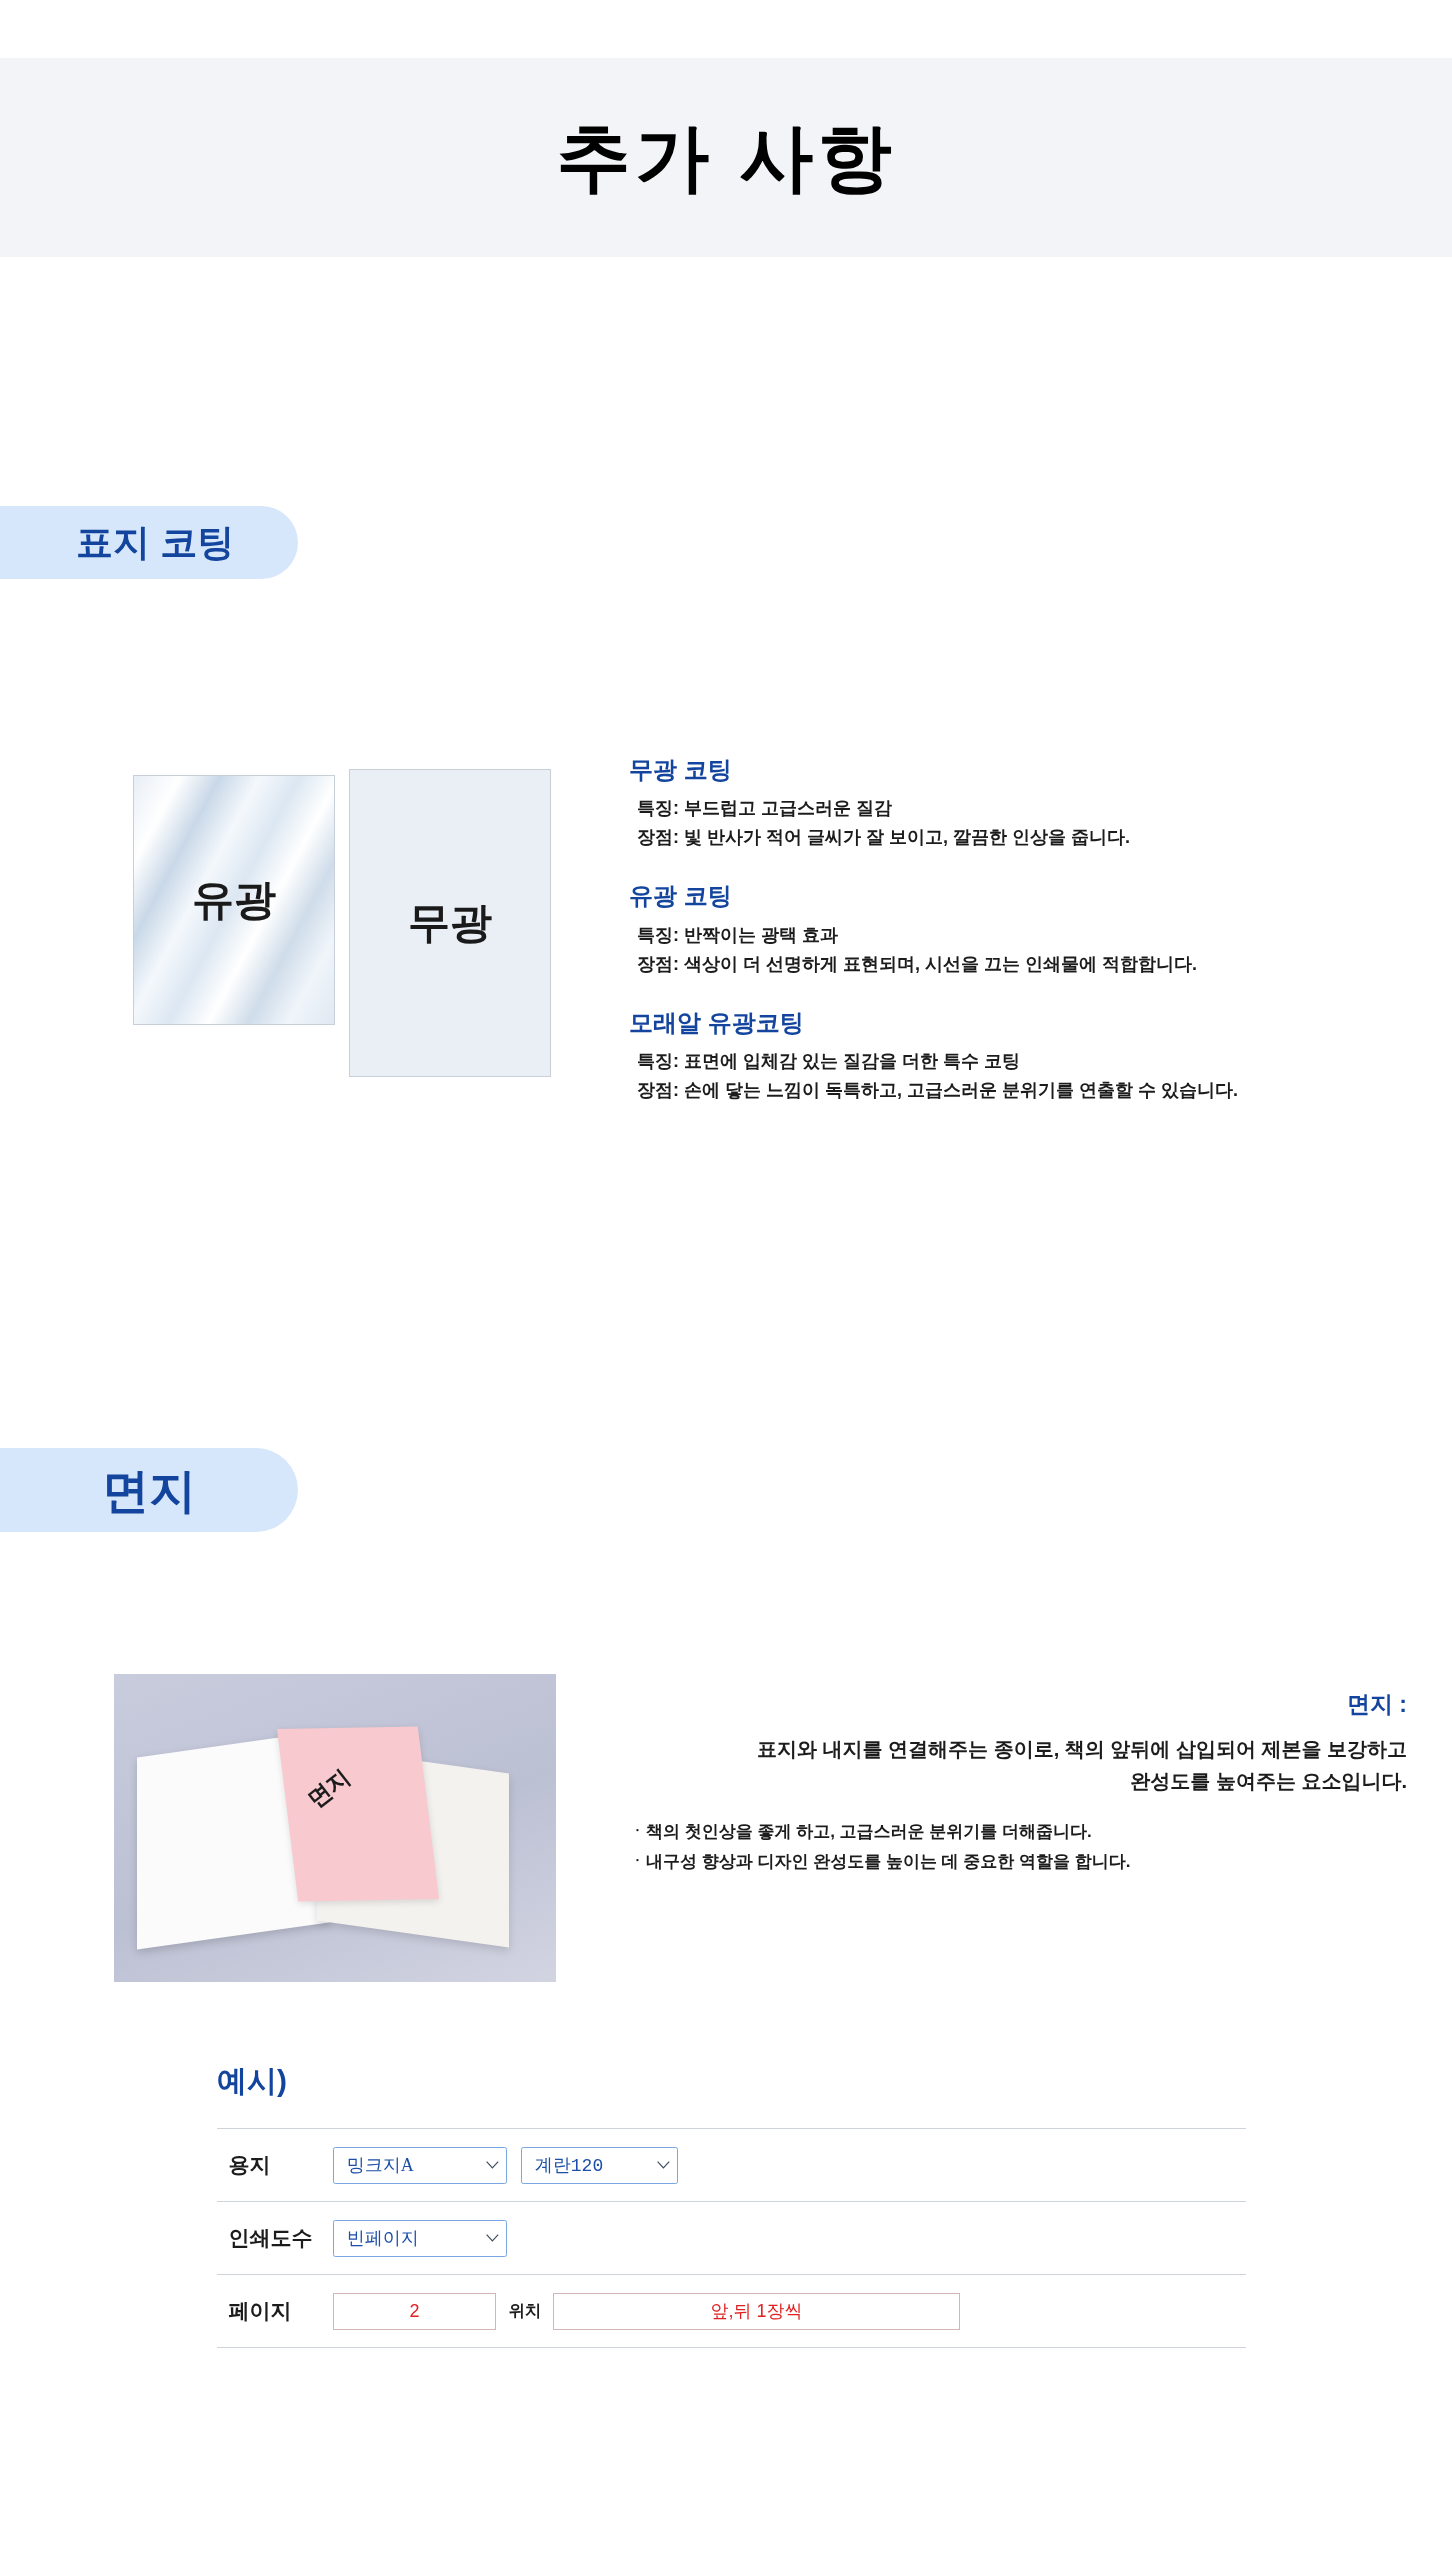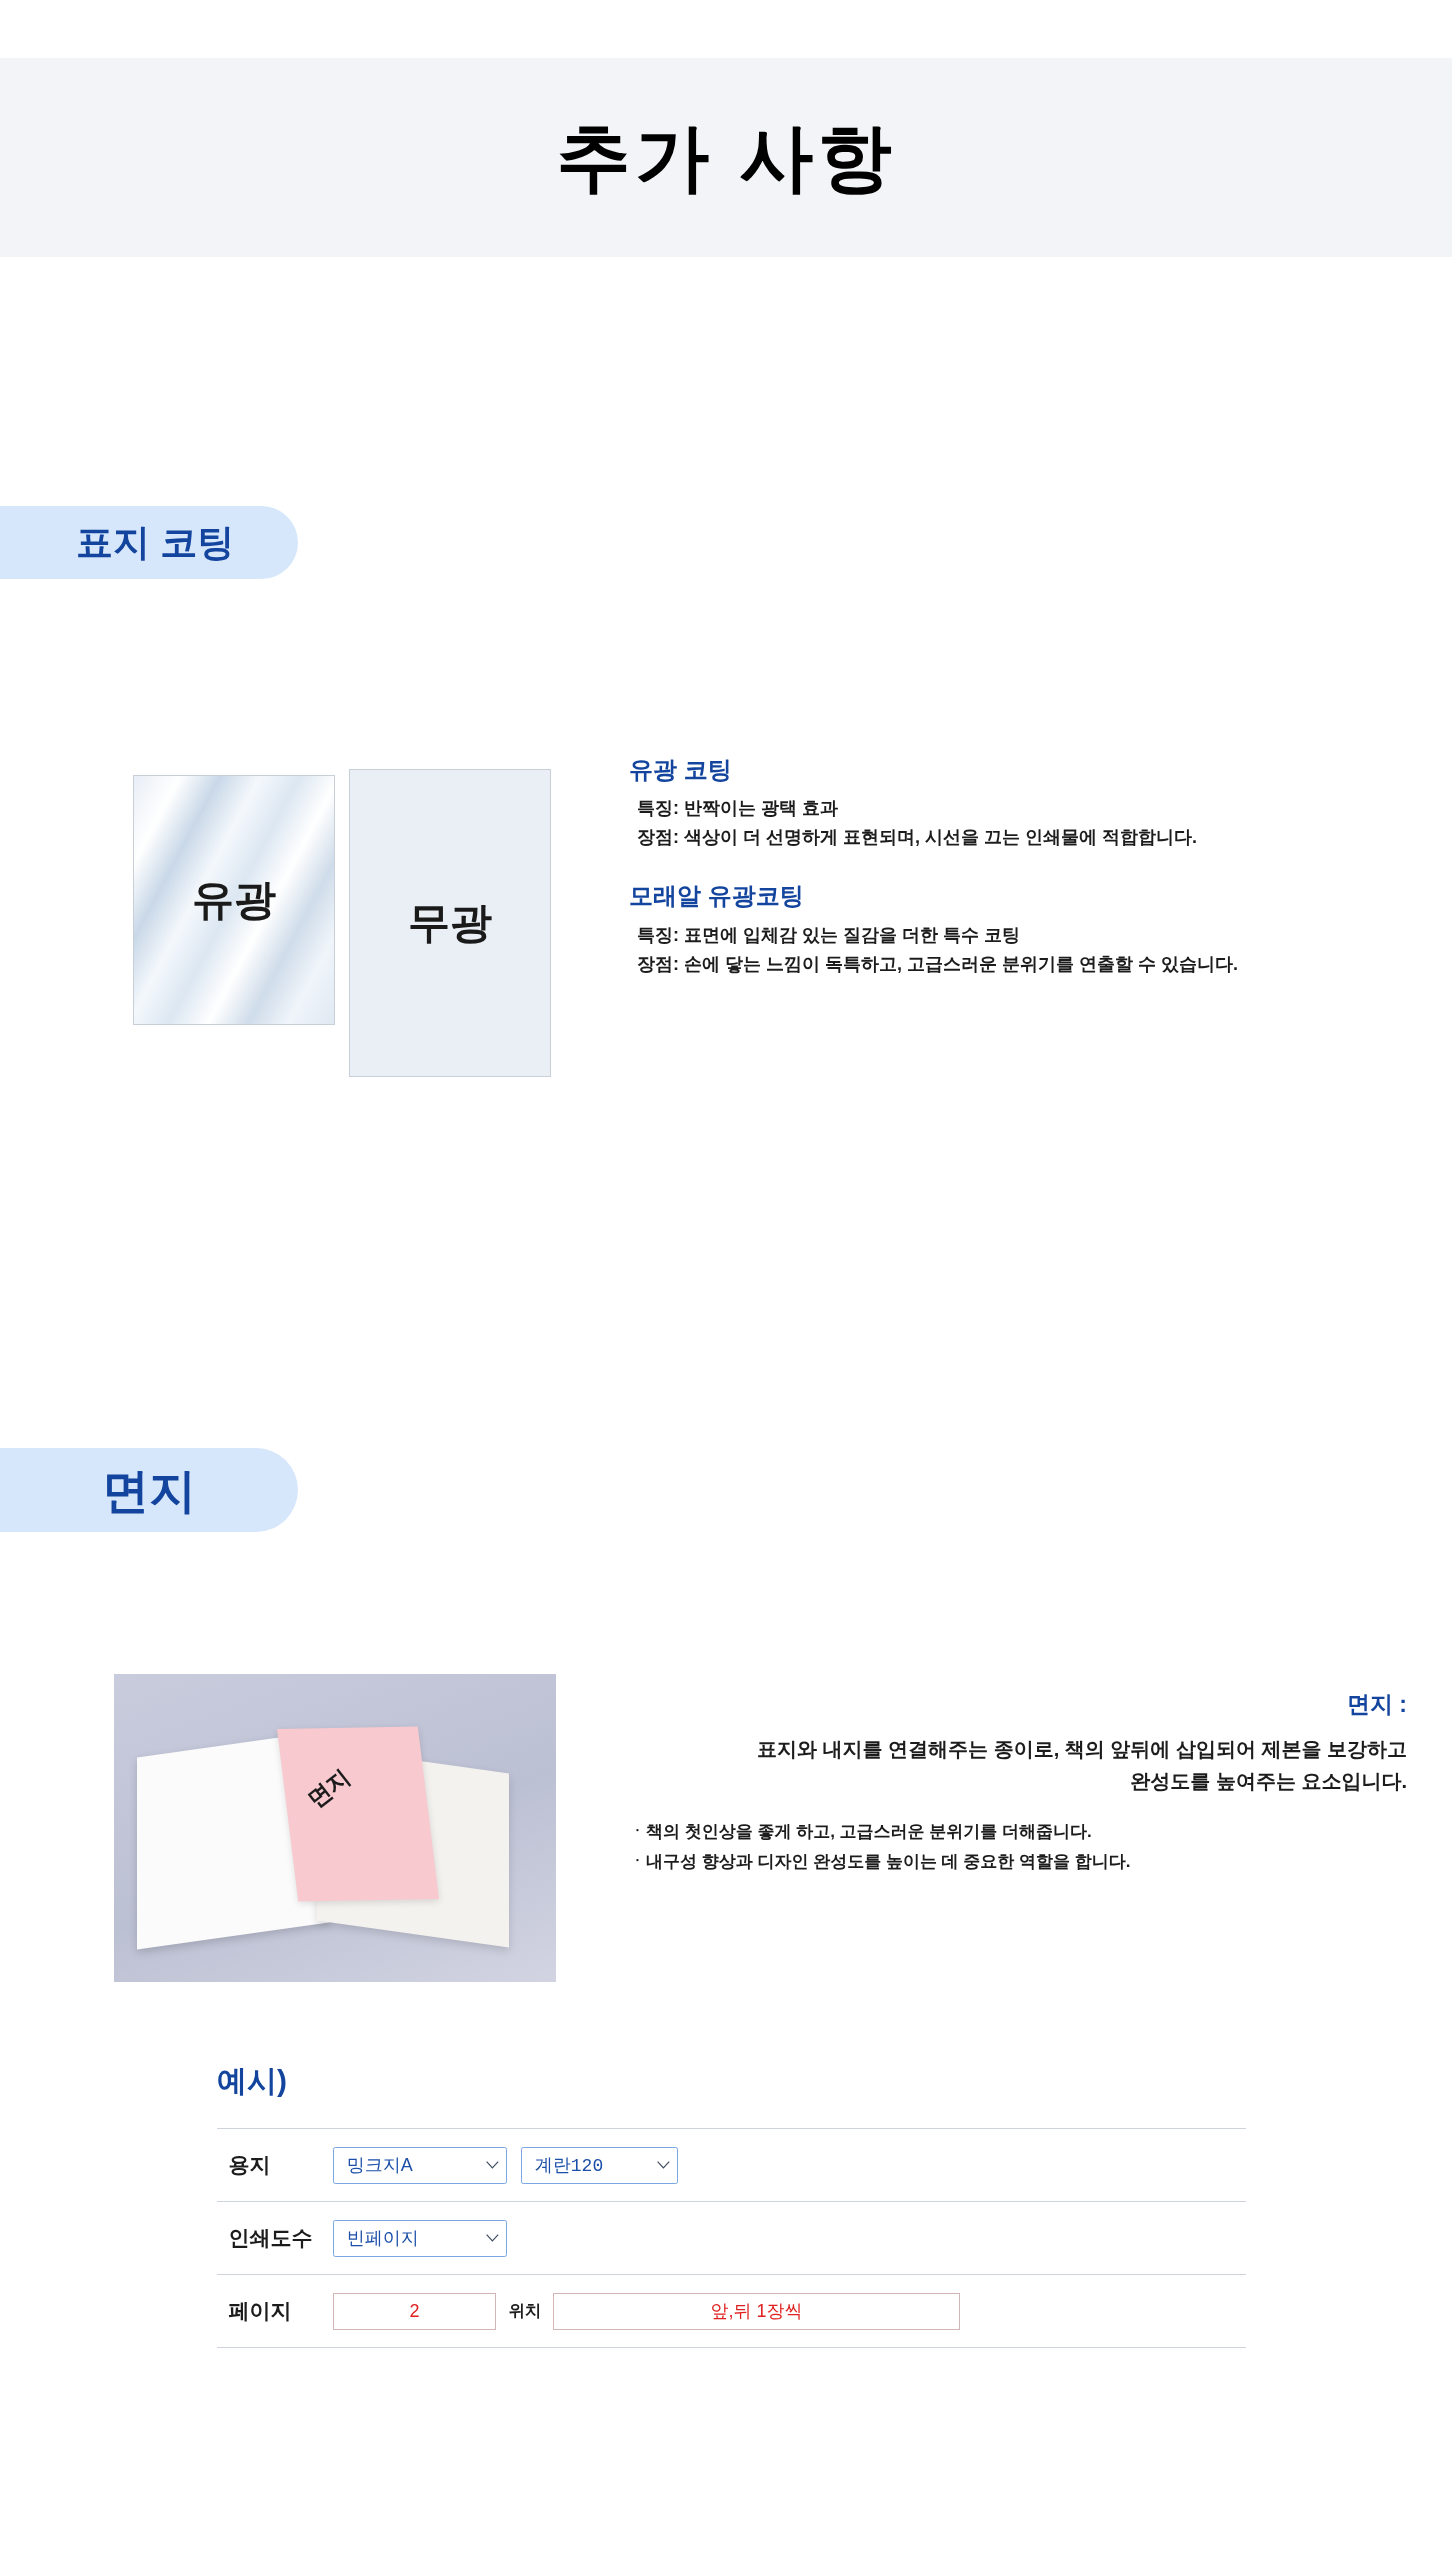--- a/index.html
+++ b/index.html
@@ -279,21 +279,21 @@
     flex: 1;
     white-space: nowrap;
   }
   .caret {
     width: 27px;
     display: flex;
     align-items: center;
     justify-content: center;
   }
   .caret svg { display: block; }
-  .sel-w1 { width: 174px; }
+  .sel-w1 { width: 174px; font-family: Liberation Serif, serif; }
   .sel-w2 { width: 157px; font-family: Liberation Mono, monospace; }
   .sel-w3 { width: 174px; }
 
   .num-box {
     width: 163px;
     height: 37px;
     box-sizing: border-box;
     border: 1.2px solid #d3b5b5;
     background: #ffffff;
     display: flex;
@@ -341,20 +341,25 @@
 
   <div class="sample-gloss">
     <span class="sample-text">유광</span>
   </div>
   <div class="sample-matte">
     <span class="sample-text">무광</span>
   </div>
 
   <div class="coat-desc">
 
+    <div class="coat-item">
+      <div class="coat-head">무광 코팅</div>
+      <div class="coat-line">특징: 부드럽고 고급스러운 질감</div>
+      <div class="coat-line">장점: 빛 반사가 적어 글씨가 잘 보이고, 깔끔한 인상을 줍니다.</div>
+    </div>
 
     <div class="coat-item">
       <div class="coat-head">유광 코팅</div>
       <div class="coat-line">특징: 반짝이는 광택 효과</div>
       <div class="coat-line">장점: 색상이 더 선명하게 표현되며, 시선을 끄는 인쇄물에 적합합니다.</div>
     </div>
 
     <div class="coat-item">
       <div class="coat-head">모래알 유광코팅</div>
       <div class="coat-line">특징: 표면에 입체감 있는 질감을 더한 특수 코팅</div>

